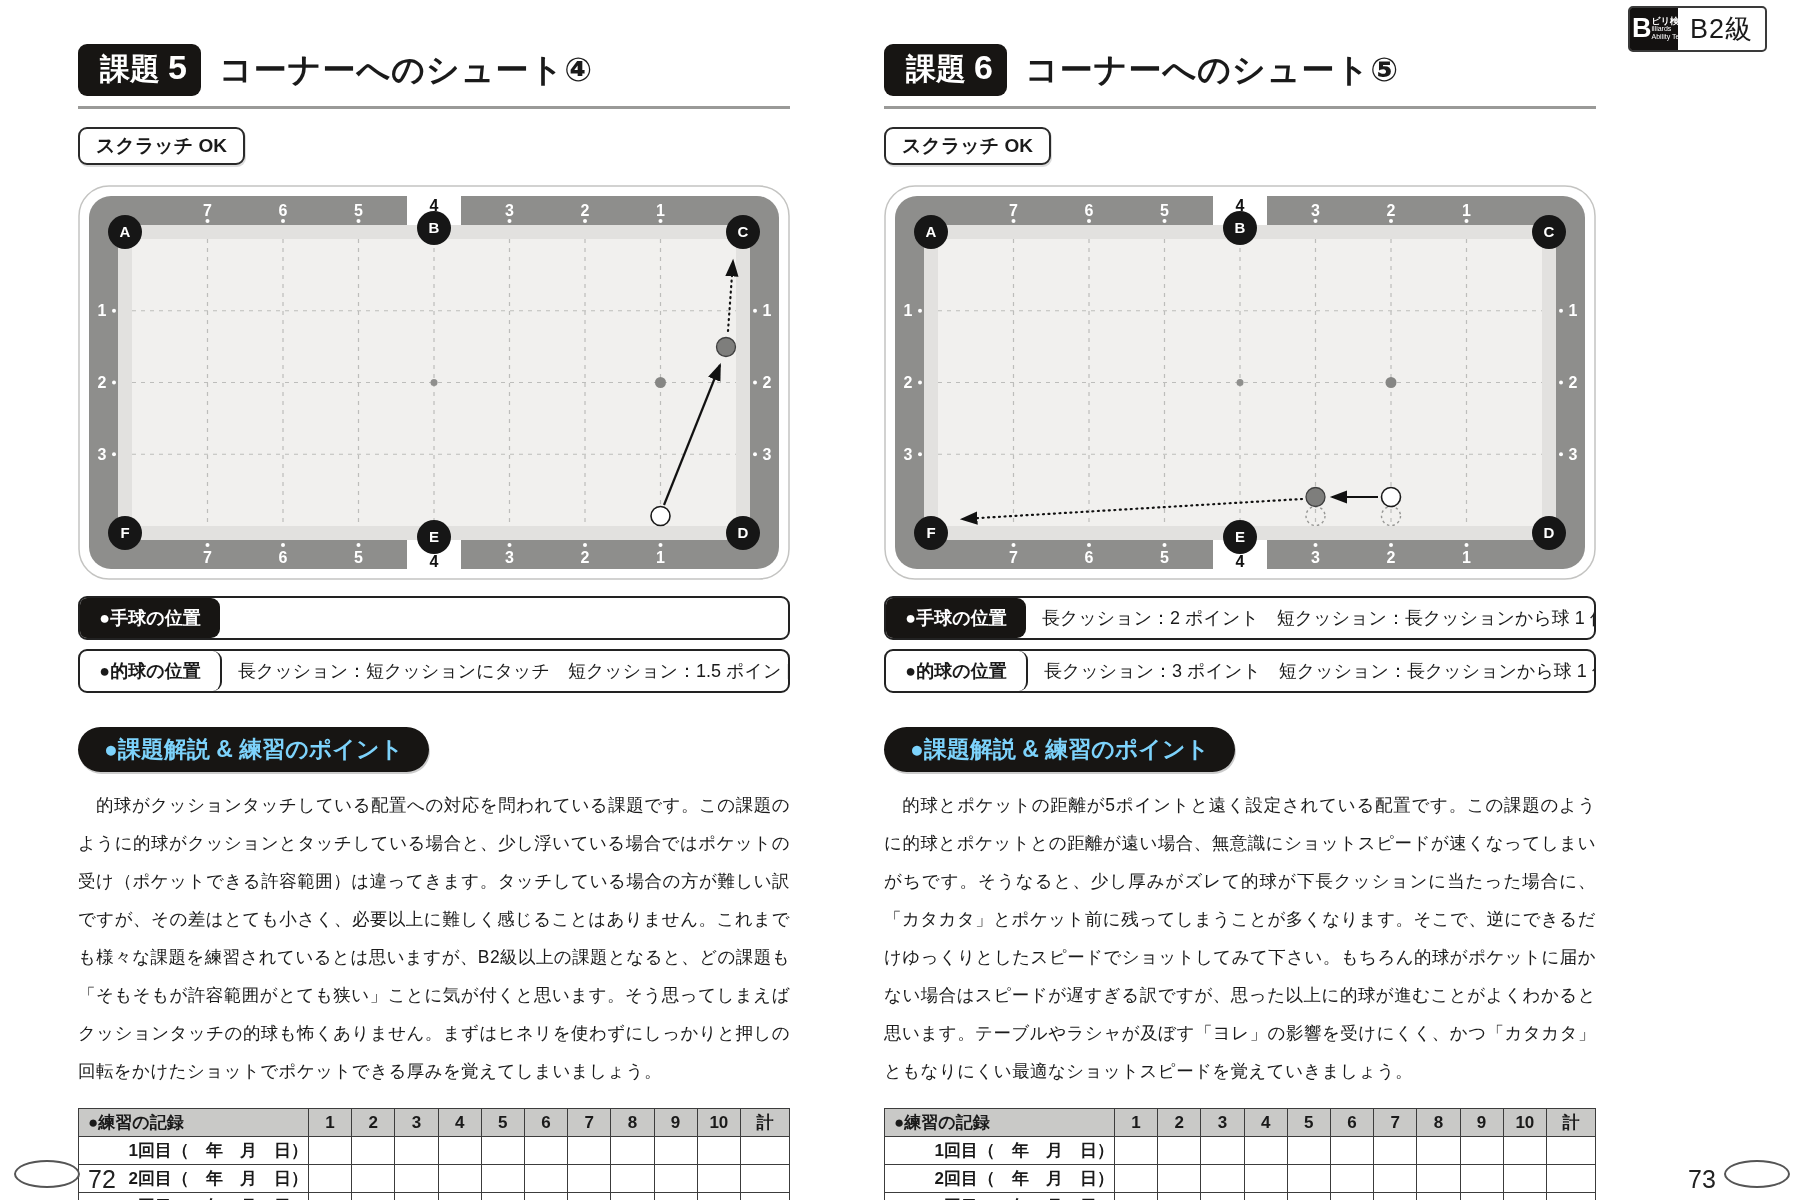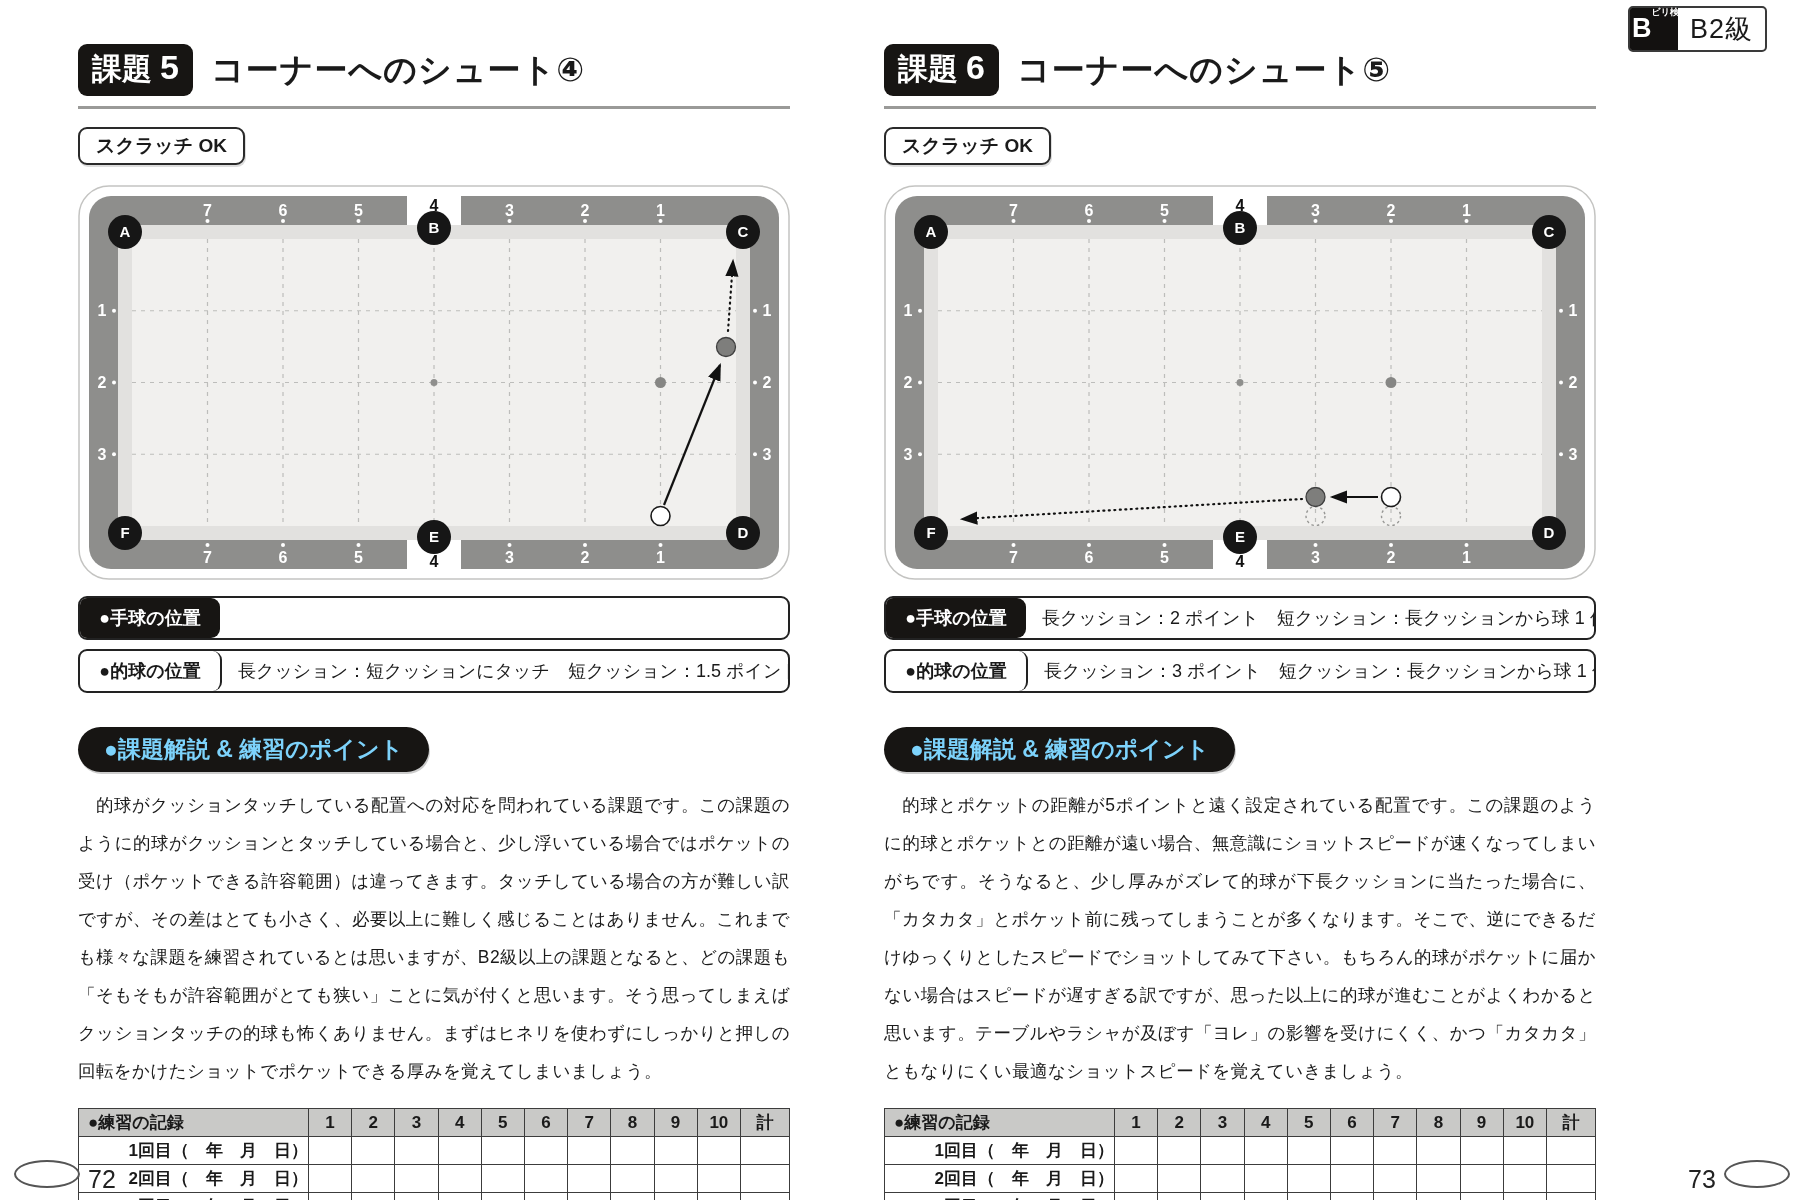--- a/index.html
+++ b/index.html
@@ -4,21 +4,21 @@
 <style>
   html,body{margin:0;padding:0;}
   body{width:1800px;height:1200px;background:#ffffff;position:relative;overflow:hidden;
        font-family:"Liberation Sans","DejaVu Sans",sans-serif;color:#1a1a1a;}
   .col{position:absolute;top:44px;width:712px;}
   #col-left{left:78px;}
   #col-right{left:884px;}
 
   
   .lesson-header{display:flex;align-items:center;gap:18px;border-bottom:3px solid #9a9a98;padding-bottom:10px;}
-  .lesson-badge{background:#171513;color:#fff;border-radius:9px;padding:4px 14px 6px 14px;
+  .lesson-badge{background:#171513;color:#fff;border-radius:9px;padding:4px 14px 6px 22px;
                 font-weight:bold;font-size:30px;display:inline-flex;align-items:baseline;gap:8px;}
   .lesson-badge .num{font-size:34px;}
   .lesson-title{font-size:33px;font-weight:bold;margin:0;letter-spacing:1px;}
 
   
   .tag-row{display:flex;gap:16px;margin-top:18px;}
   .tag{border:2px solid #2a2a2a;border-radius:9px;padding:4px 16px;font-size:19px;font-weight:bold;
        background:#fff;box-shadow:1px 2px 0 #ddd;}
 
   
@@ -50,21 +50,21 @@
   table.record .sum{width:48px;}
   table.record td.rc{background:#fff;}
   table.record td.rl{font-weight:bold;background:#fff;text-align:right;}
   table.record th.num{font-weight:bold;}
 
   
   #grade-badge{position:absolute;top:6px;left:1628px;height:42px;display:flex;align-items:stretch;
                border:2px solid #3a3a3a;border-radius:5px;background:#fff;}
   #grade-logo{width:44px;background:#131110;color:#fff;border-radius:2px 0 0 2px;display:flex;padding:1px 2px;}
   #grade-logo .b{font-size:27px;font-weight:bold;line-height:38px;}
-  #grade-logo .mini{display:flex;flex-direction:row;justify-content:center;font-size:7px;line-height:7.5px;white-space:nowrap;}
+  #grade-logo .mini{display:flex;flex-direction:column;justify-content:center;font-size:7px;line-height:7.5px;white-space:nowrap;}
   #grade-logo .mini .jp{font-size:9px;font-weight:bold;}
   #grade-text{display:flex;align-items:center;padding:0 12px;font-size:27px;letter-spacing:1px;}
 
   
   .oval{position:absolute;width:62px;height:24px;border:2px solid #555;border-radius:50%;bottom:12px;background:#fff;}
   #oval-left{left:14px;}
   #oval-right{left:1724px;}
   .pageno{position:absolute;bottom:6px;font-size:25px;color:#222;}
   #pageno-left{left:88px;}
   #pageno-right{left:1688px;}

